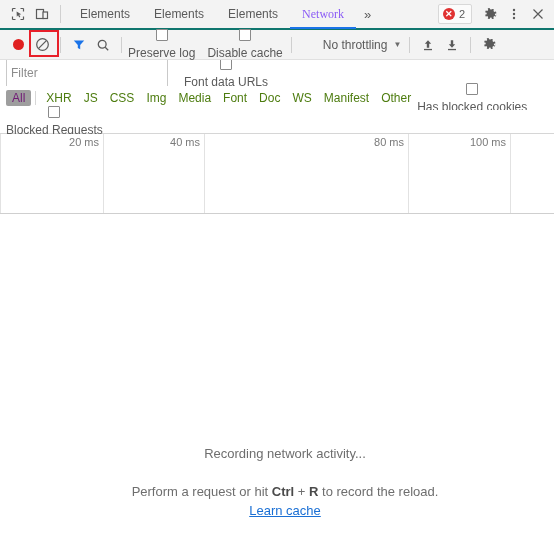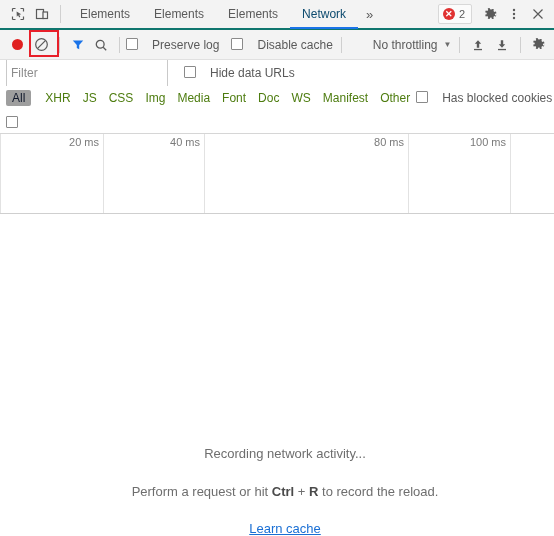--- a/index.html
+++ b/index.html
@@ -63,21 +63,22 @@
     display: flex;
     align-items: center;
     padding: 0 12px;
     font-size: 12px;
     color: #5a5a5a;
     cursor: pointer;
     position: relative;
     white-space: nowrap;
   }
   .tab.active {
-    color: #0c4a6e;
+    color: #8b5cf6;
+    font-family: Liberation Serif, serif;
   }
   .tab.active::after {
     content: "";
     position: absolute;
     left: 0;
     right: 0;
     bottom: -1px;
     height: 2px;
     background: #1a73e8;
   }
@@ -149,25 +150,26 @@
     background: #e02020;
   }
   .vsep {
     width: 1px;
     height: 16px;
     background: #cfcfcf;
     margin: 0 6px;
   }
   .chk-wrap {
     display: flex;
-    align-items: flex-start;
-    gap: 14px;
+    align-items: center;
+    gap: 5px;
     cursor: pointer;
     margin-right: 2px;
     white-space: nowrap;
+    flex-direction: column;
   }
   .chk {
     width: 12px;
     height: 12px;
     border: 1px solid #8a8a8a;
     border-radius: 1px;
     background: #ffffff;
     box-sizing: border-box;
     flex: none;
   }
@@ -227,21 +229,21 @@
   .chip {
     font-size: 12px;
     color: #4d7c0f;
     padding: 1px 6px;
     border-radius: 2px;
     cursor: pointer;
     white-space: nowrap;
   }
   .chip.active {
     background: #9e9e9e;
-    color: #0f172a;
+    color: #701a75;
   }
   .chip-sep {
     width: 1px;
     height: 14px;
     background: #d7d7d7;
     margin: 0 4px;
   }
   .blocked-cookies { margin-left: 0; }
 
   
@@ -302,21 +304,21 @@
     text-align: center;
   }
   .empty-line1 {
     font-size: 13px;
     color: #6e6e6e;
     margin-bottom: 23px;
   }
   .empty-line2 {
     font-size: 13px;
     color: #6e6e6e;
-    margin-bottom: 22px;
+    margin-bottom: 4px;
   }
   .empty-line2 b {
     font-weight: bold;
     color: #4a4a4a;
   }
   .learn-more {
     font-size: 13px;
     color: #1a6fd4;
     text-decoration: underline;
     cursor: pointer;
@@ -462,21 +464,21 @@
         <path fill="#5a5a5a" d="M8 5.2A2.8 2.8 0 1 0 8 10.8 2.8 2.8 0 0 0 8 5.2zm0 4.3a1.5 1.5 0 1 1 0-3 1.5 1.5 0 0 1 0 3z"></path>
         <path fill="#5a5a5a" d="M14 9.1l-1.3-.3a4.8 4.8 0 0 0 0-1.6l1.3-.3a.4.4 0 0 0 .3-.5l-.4-1.3a.4.4 0 0 0-.5-.3l-1.2.5a4.8 4.8 0 0 0-1.1-1.1l.5-1.2a.4.4 0 0 0-.3-.5l-1.3-.4a.4.4 0 0 0-.5.3L9.1 2.6a4.8 4.8 0 0 0-1.6 0L7.2 1.3a.4.4 0 0 0-.5-.3L5.4 1.4a.4.4 0 0 0-.3.5l.5 1.2a4.8 4.8 0 0 0-1.1 1.1l-1.2-.5a.4.4 0 0 0-.5.3l-.4 1.3a.4.4 0 0 0 .3.5l1.3.3a4.8 4.8 0 0 0 0 1.6l-1.3.3a.4.4 0 0 0-.3.5l.4 1.3a.4.4 0 0 0 .5.3l1.2-.5a4.8 4.8 0 0 0 1.1 1.1l-.5 1.2a.4.4 0 0 0 .3.5l1.3.4a.4.4 0 0 0 .5-.3l.3-1.3a4.8 4.8 0 0 0 1.6 0l.3 1.3a.4.4 0 0 0 .5.3l1.3-.4a.4.4 0 0 0 .3-.5l-.5-1.2a4.8 4.8 0 0 0 1.1-1.1l1.2.5a.4.4 0 0 0 .5-.3l.4-1.3a.4.4 0 0 0-.3-.5z"></path>
       </svg>
     </div>
   </div>
 
   <div class="filterrow">
     <input class="filter-input" type="text" placeholder="Filter" style="">
     <label class="chk-wrap hide-urls">
       <span class="chk"></span>
-      <span class="chk-label">Hide data URLs</span>
+      <span class="chk-label">Font data URLs</span>
     </label>
   </div>
 
   <div class="typesrow">
     <div class="chip active">All</div>
     <div class="chip-sep"></div>
     <div class="chip">XHR</div>
     <div class="chip">JS</div>
     <div class="chip">CSS</div>
     <div class="chip">Img</div>
@@ -489,20 +491,21 @@
 
     <label class="chk-wrap blocked-cookies">
       <span class="chk"></span>
       <span class="chk-label">Has blocked cookies</span>
     </label>
   </div>
 
   <div class="blockedrow">
     <label class="chk-wrap">
       <span class="chk"></span>
+      <span class="chk-label">Blocked Requests</span>
     </label>
   </div>
 
   <div class="overview">
     <div class="ov-leftedge"></div>
     <div class="tickcell" style="left:0px;width:104px;">
       <span class="ticklabel">20 ms</span>
     </div>
     <div class="tickcell" style="left:103px;width:102px;">
       <span class="ticklabel">40 ms</span>

